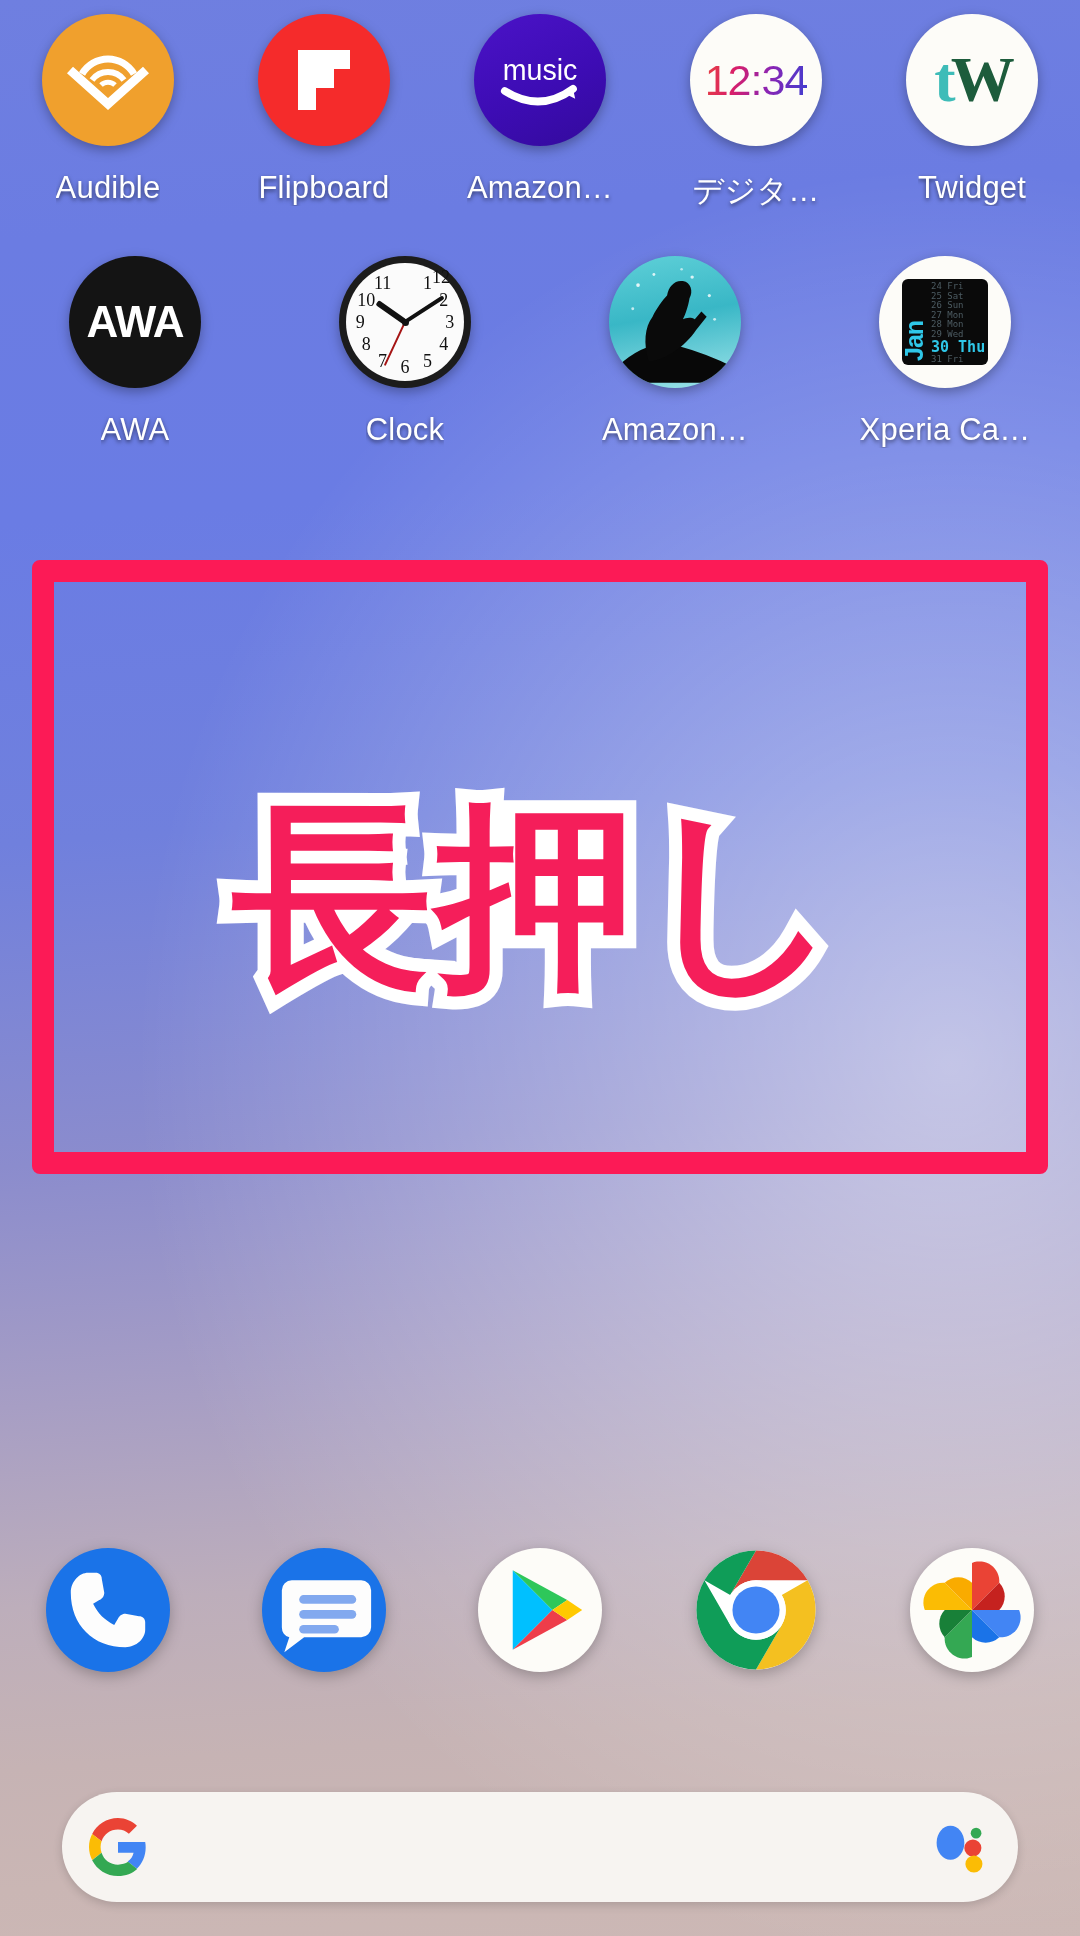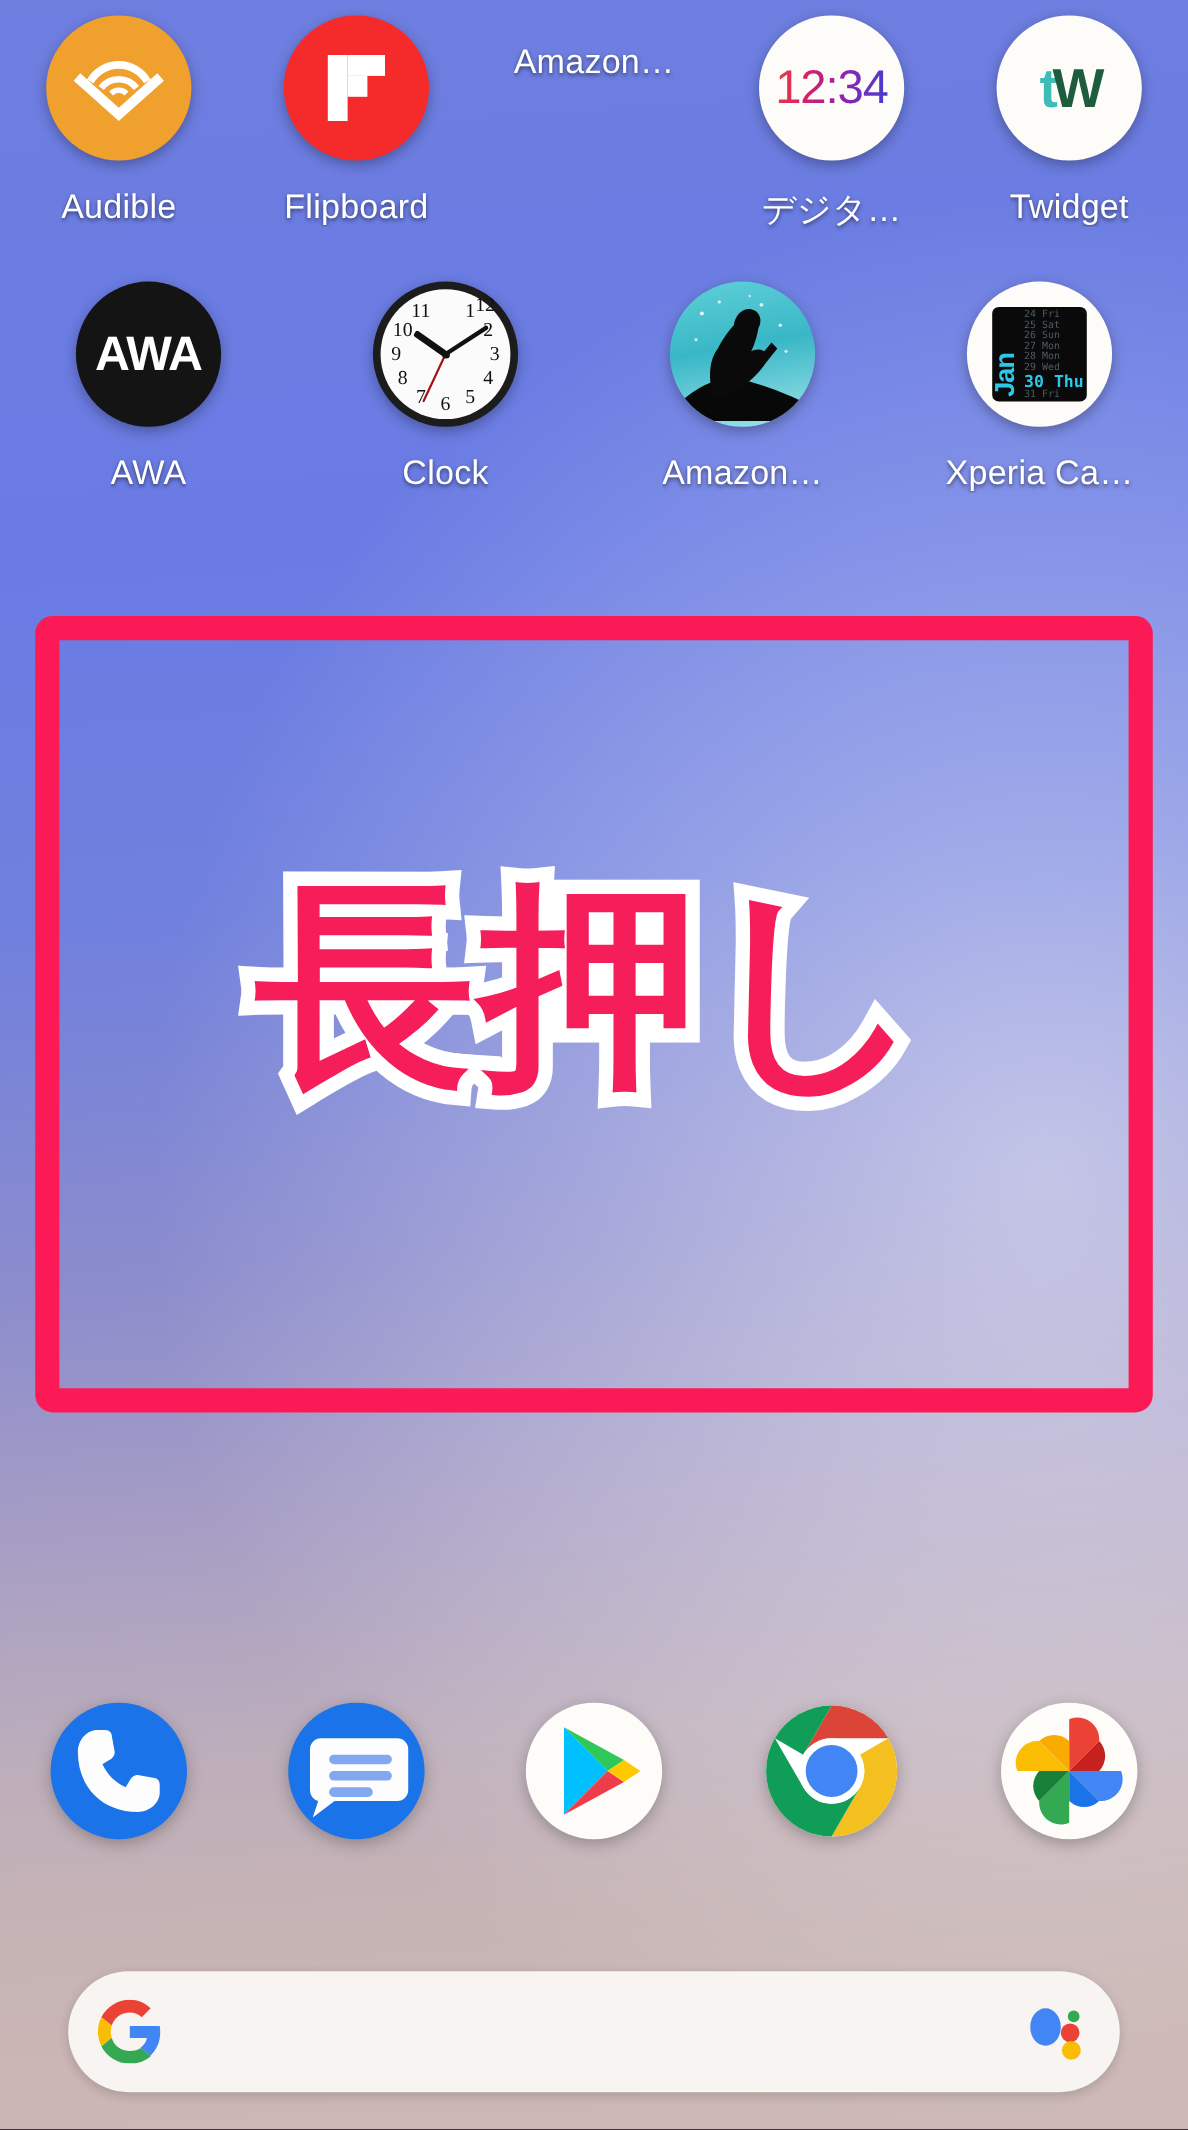--- a/index.html
+++ b/index.html
@@ -89,24 +89,24 @@
     font-size: 43px;
     font-weight: 500;
     letter-spacing: -1px;
     background: linear-gradient(100deg,#e8413f 0%,#d81e6a 30%,#8a24b4 62%,#3f3fd0 100%);
     -webkit-background-clip: text;
     background-clip: text;
     color: transparent;
     font-family: "Liberation Sans", sans-serif;
   }
   .tw-text {
-    font-size: 50px;
+    font-size: 64px;
     font-weight: bold;
     letter-spacing: -5px;
-    font-family: Liberation Sans, sans-serif;
+    font-family: Liberation Serif, serif;
   }
   .tw-t { color: #3ebcb8; }
   .tw-w { color: #1d5c3c; }
 
   
   .cal-box {
     width: 86px;
     height: 86px;
     background: #0a0a0a;
     border-radius: 6px;
@@ -287,20 +287,29 @@
             <rect x="24" y="20" width="18" height="60" fill="#fff"></rect>
             <rect x="42" y="20" width="34" height="19" fill="#fff"></rect>
             <rect x="42" y="39" width="18" height="19" fill="#fff"></rect>
           </svg>
         </div>
       </div>
       <div class="app-label">Flipboard</div>
     </div>
 
     <div class="app-cell">
+      <div class="icon-wrap">
+        <div class="icon-circle ic-amazonmusic">
+          <svg viewBox="0 0 100 100" width="110" height="110">
+            <text x="50" y="50" font-family="Liberation Sans, sans-serif" font-size="26" fill="#ffffff" text-anchor="middle">music</text>
+            <path d="M18 60 Q50 80 80 58" fill="none" stroke="#ffffff" stroke-width="7" stroke-linecap="round"></path>
+            <path d="M80 58 L72 62 L82 67 Z" fill="#ffffff"></path>
+          </svg>
+        </div>
+      </div>
       <div class="app-label">Amazon…</div>
     </div>
 
     <div class="app-cell">
       <div class="icon-wrap">
         <div class="icon-circle ic-white">
           <span class="clock-time">12:34</span>
         </div>
       </div>
       <div class="app-label">デジタ…</div>
@@ -392,21 +401,21 @@
                 <div class="cal-day">31 Fri</div>
               </div>
           </div>
         </div>
       </div>
       <div class="app-label">Xperia Ca…</div>
     </div>
 
   </div>
 
-  <div id="highlight-box" style="left: 32px; top: 560px; width: 1016px; height: 724px; border-width: 22px; border-color: rgb(252, 26, 86); border-radius: 16px;">
+  <div id="highlight-box" style="left: 32px; top: 560px; width: 1016px; height: 614px; border-width: 22px; border-color: rgb(252, 26, 86);">
     <div id="highlight-label" style="color: rgb(245, 30, 90); -webkit-text-stroke: 26px rgb(255, 255, 255); top: 215px;">長押し</div>
   </div>
 
   <div id="dock" style="top:1548px;">
 
     <div class="dock-cell">
       <div class="dock-icon ic-blue">
         <svg viewBox="0 0 100 100" width="124" height="124">
           <path d="M34 20 C27 20 20 27 20 36 C20 62 38 80 64 80 C73 80 80 73 80 66 L80 60
                    C80 57 78 55 75 55 L64 53 C61 53 59 55 58 57 L55 62 C47 58 42 53 38 45 L43 42

